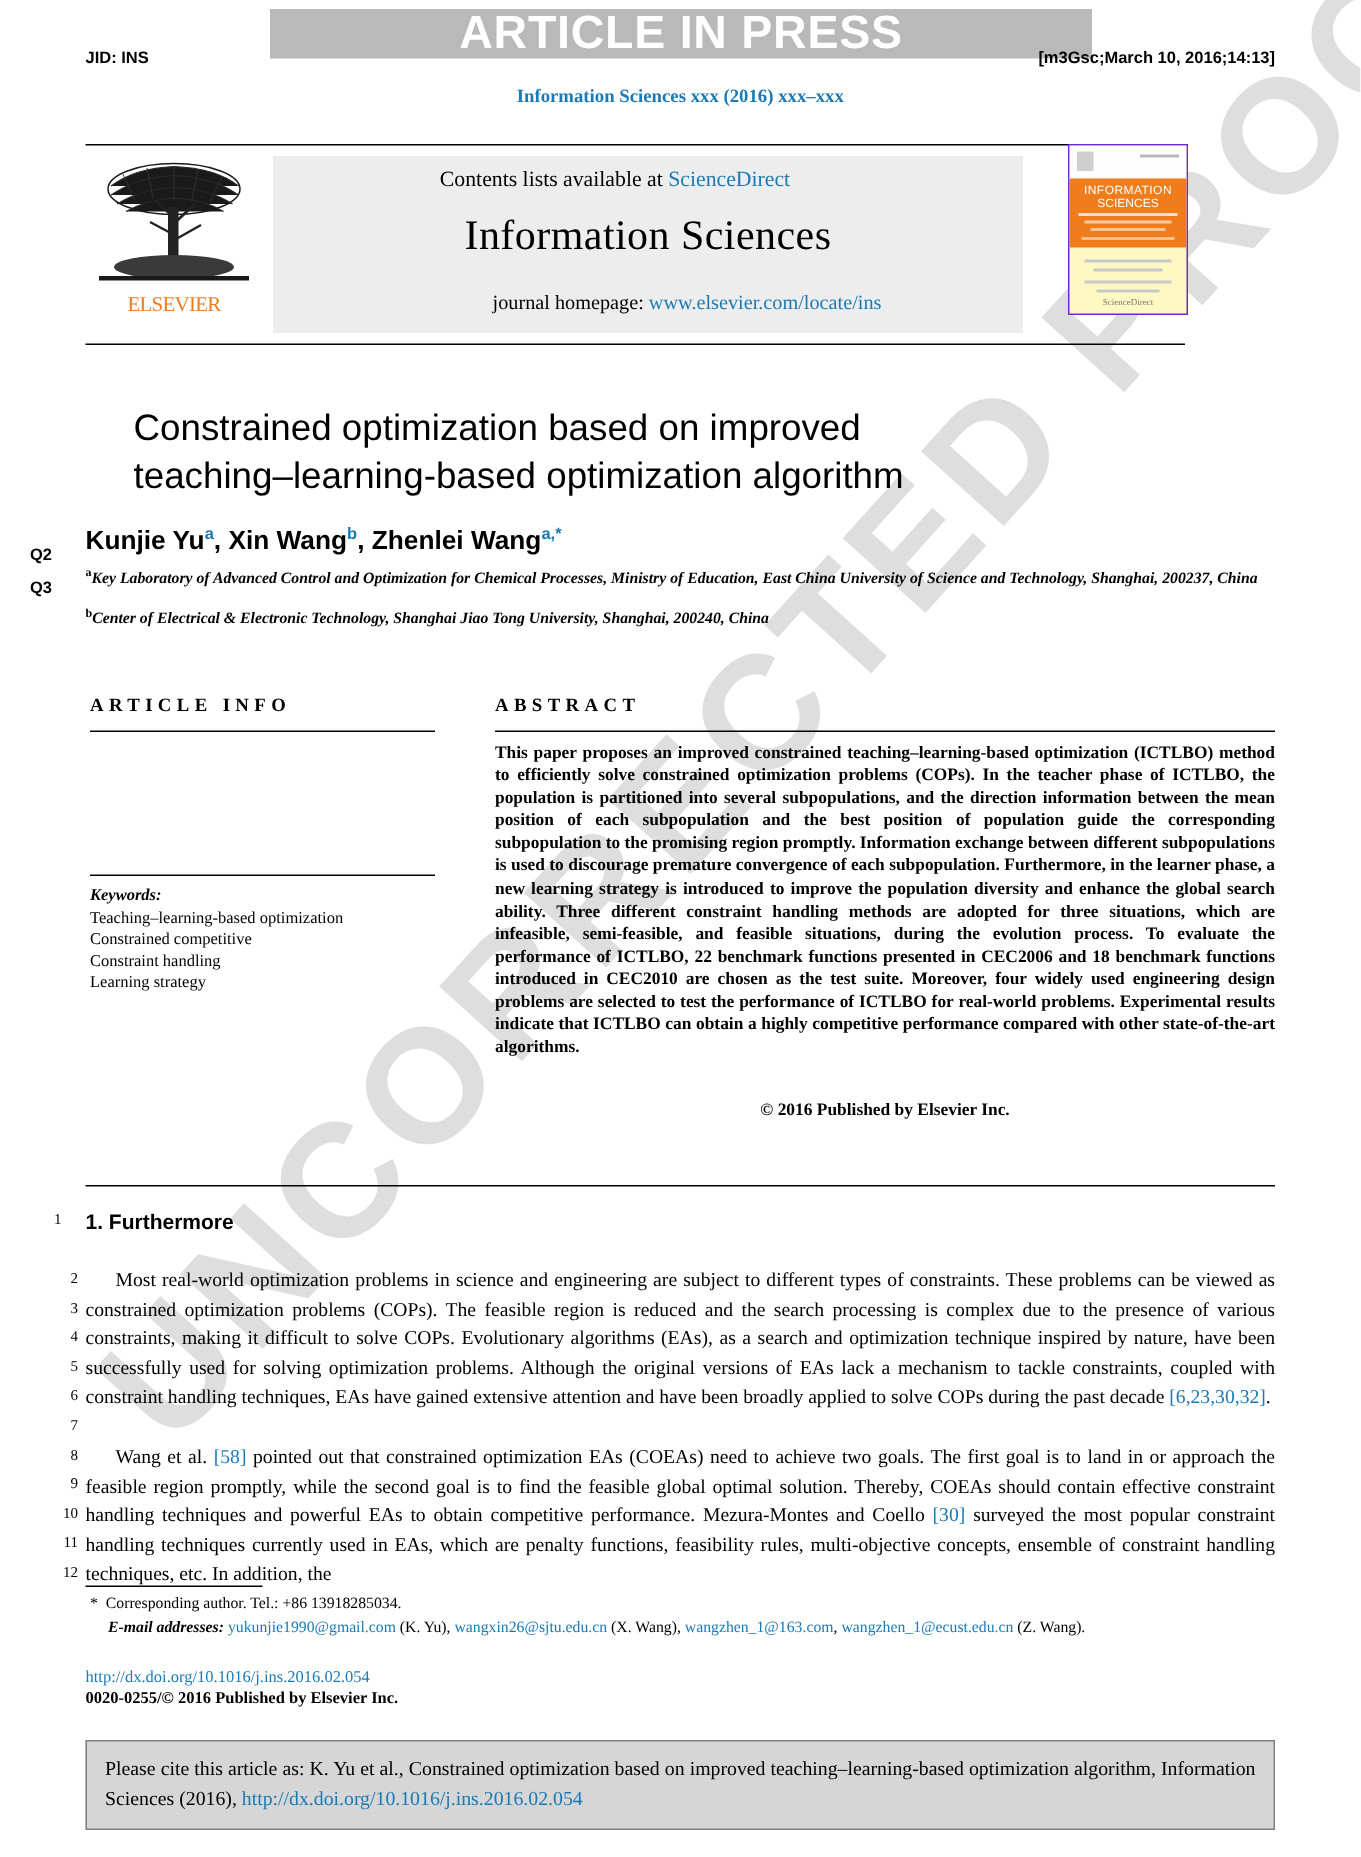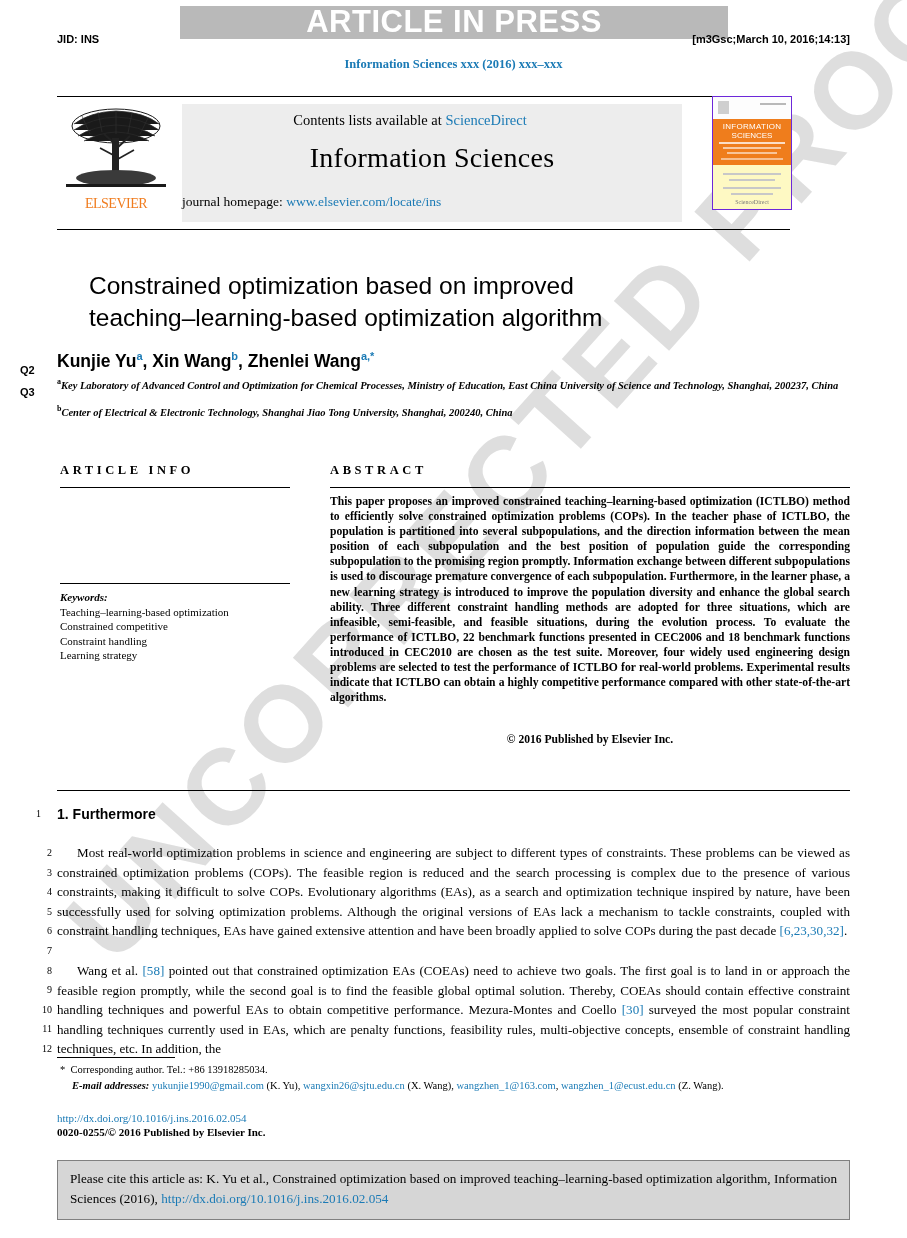--- a/index.html
+++ b/index.html
@@ -167,21 +167,21 @@
     width: 500px;
     text-align: center;
     font-size: 28px;
     letter-spacing: 0.3px;
   }
   .mast-home {
     position: absolute;
     left: 125px;
     top: 98px;
     width: 552px;
-    text-align: left;
+    text-align: center;
     font-size: 13.5px;
   }
   .cover {
     position: absolute;
     left: 655px;
     top: 0px;
     width: 78px;
     height: 112px;
     border: 1px solid #6d28d9;
     background: #fef9c3;

